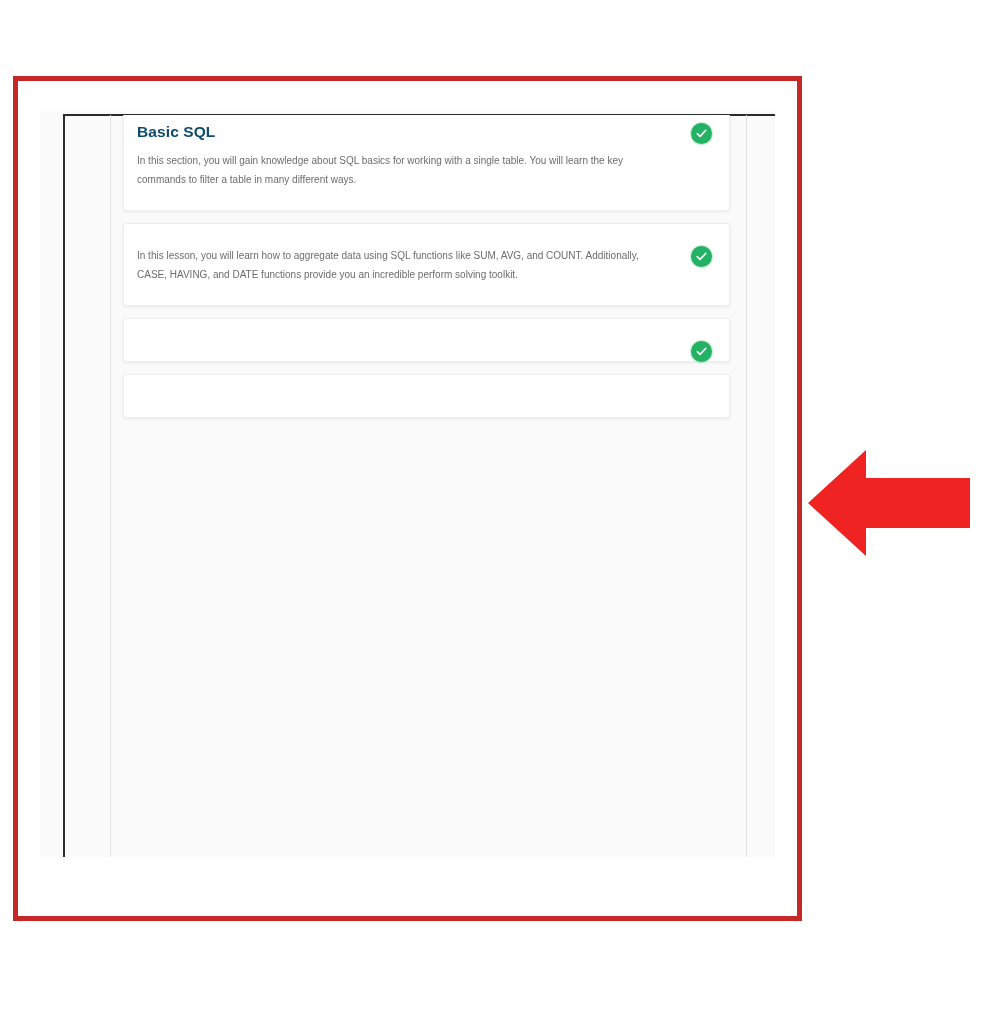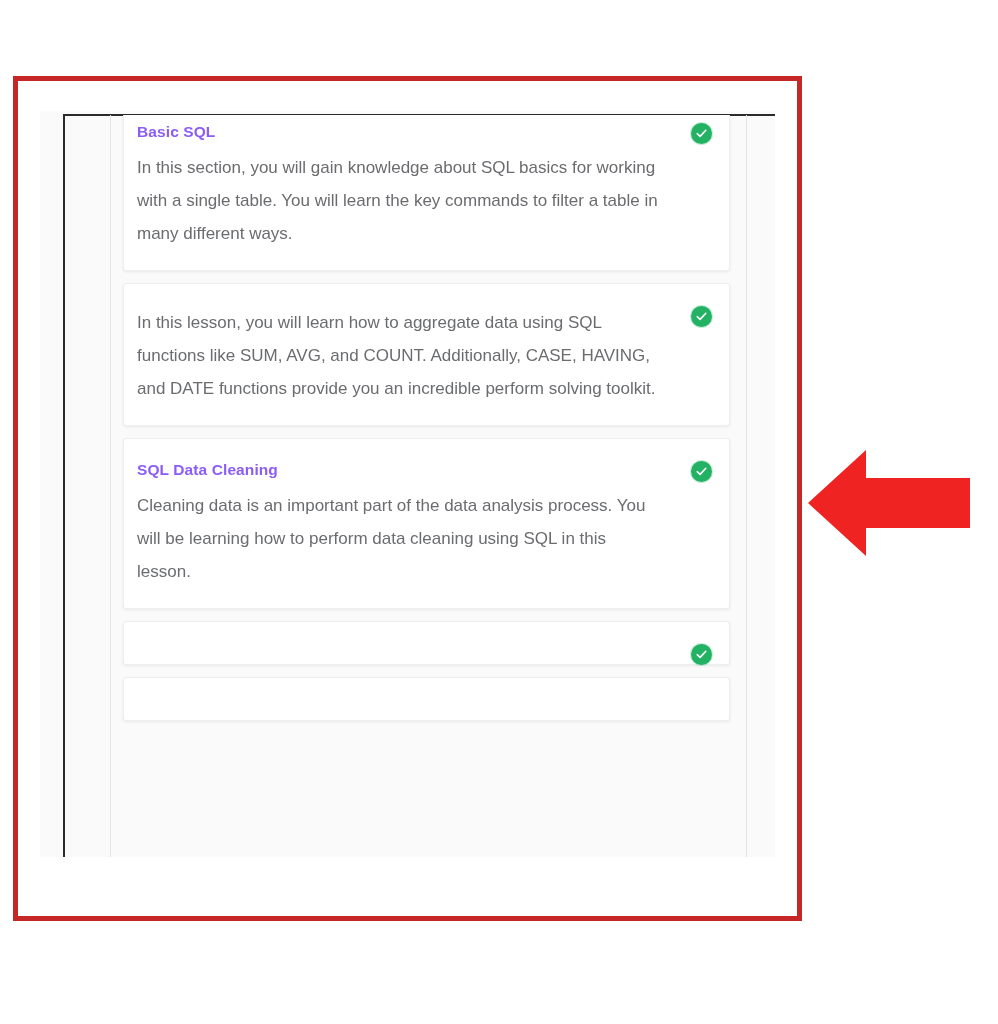--- a/index.html
+++ b/index.html
@@ -89,28 +89,28 @@
   .lesson-card.clipped {
     padding-top: 8px;
     border-top: none;
     border-top-left-radius: 0;
     border-top-right-radius: 0;
   }
 
   .lesson-title {
     font-size: 15.5px;
     font-weight: 600;
-    color: #8b5cf6;
+    color: #0c4a6e;
     letter-spacing: 0.1px;
     margin: 0 0 9px 0;
     line-height: 1.2;
   }
 
   .lesson-desc {
-    font-size: 17px;
+    font-size: 10px;
     color: #6b6c6f;
     line-height: 1.95;
     margin: 0;
     max-width: 545px;
   }
 
   .status-check {
     position: absolute;
     right: 17px;
     top: 22px;
@@ -165,29 +165,20 @@
           </svg>
         </span>
         <p class="lesson-desc">In this lesson, you will learn how to aggregate data using SQL functions like SUM, AVG, and COUNT. Additionally, CASE, HAVING, and DATE functions provide you an incredible perform solving toolkit.</p>
       </div>
       <div class="lesson-card">
         <span class="status-check">
           <svg width="13" height="13" viewBox="0 0 13 13" xmlns="http://www.w3.org/2000/svg">
             <path d="M2.2 6.7 L5.1 9.4 L10.8 3.3" fill="none" stroke="#ffffff" stroke-width="1.6" stroke-linecap="round" stroke-linejoin="round"></path>
           </svg>
         </span>
-        <h3 class="lesson-title">SQL Data Cleaning</h3>
-        <p class="lesson-desc">Cleaning data is an important part of the data analysis process. You will be learning how to perform data cleaning using SQL in this lesson.</p>
-      </div>
-      <div class="lesson-card">
-        <span class="status-check">
-          <svg width="13" height="13" viewBox="0 0 13 13" xmlns="http://www.w3.org/2000/svg">
-            <path d="M2.2 6.7 L5.1 9.4 L10.8 3.3" fill="none" stroke="#ffffff" stroke-width="1.6" stroke-linecap="round" stroke-linejoin="round"></path>
-          </svg>
-        </span>
       </div>
       <div class="lesson-card"></div>
     </div>
 
 </div>
 
 <div id="pointer-arrow">
   <svg width="162" height="110" viewBox="0 0 162 110" xmlns="http://www.w3.org/2000/svg">
     <polygon points="0,55 58,2 58,30 162,30 162,80 58,80 58,108" fill="#ee2322"></polygon>
   </svg>

